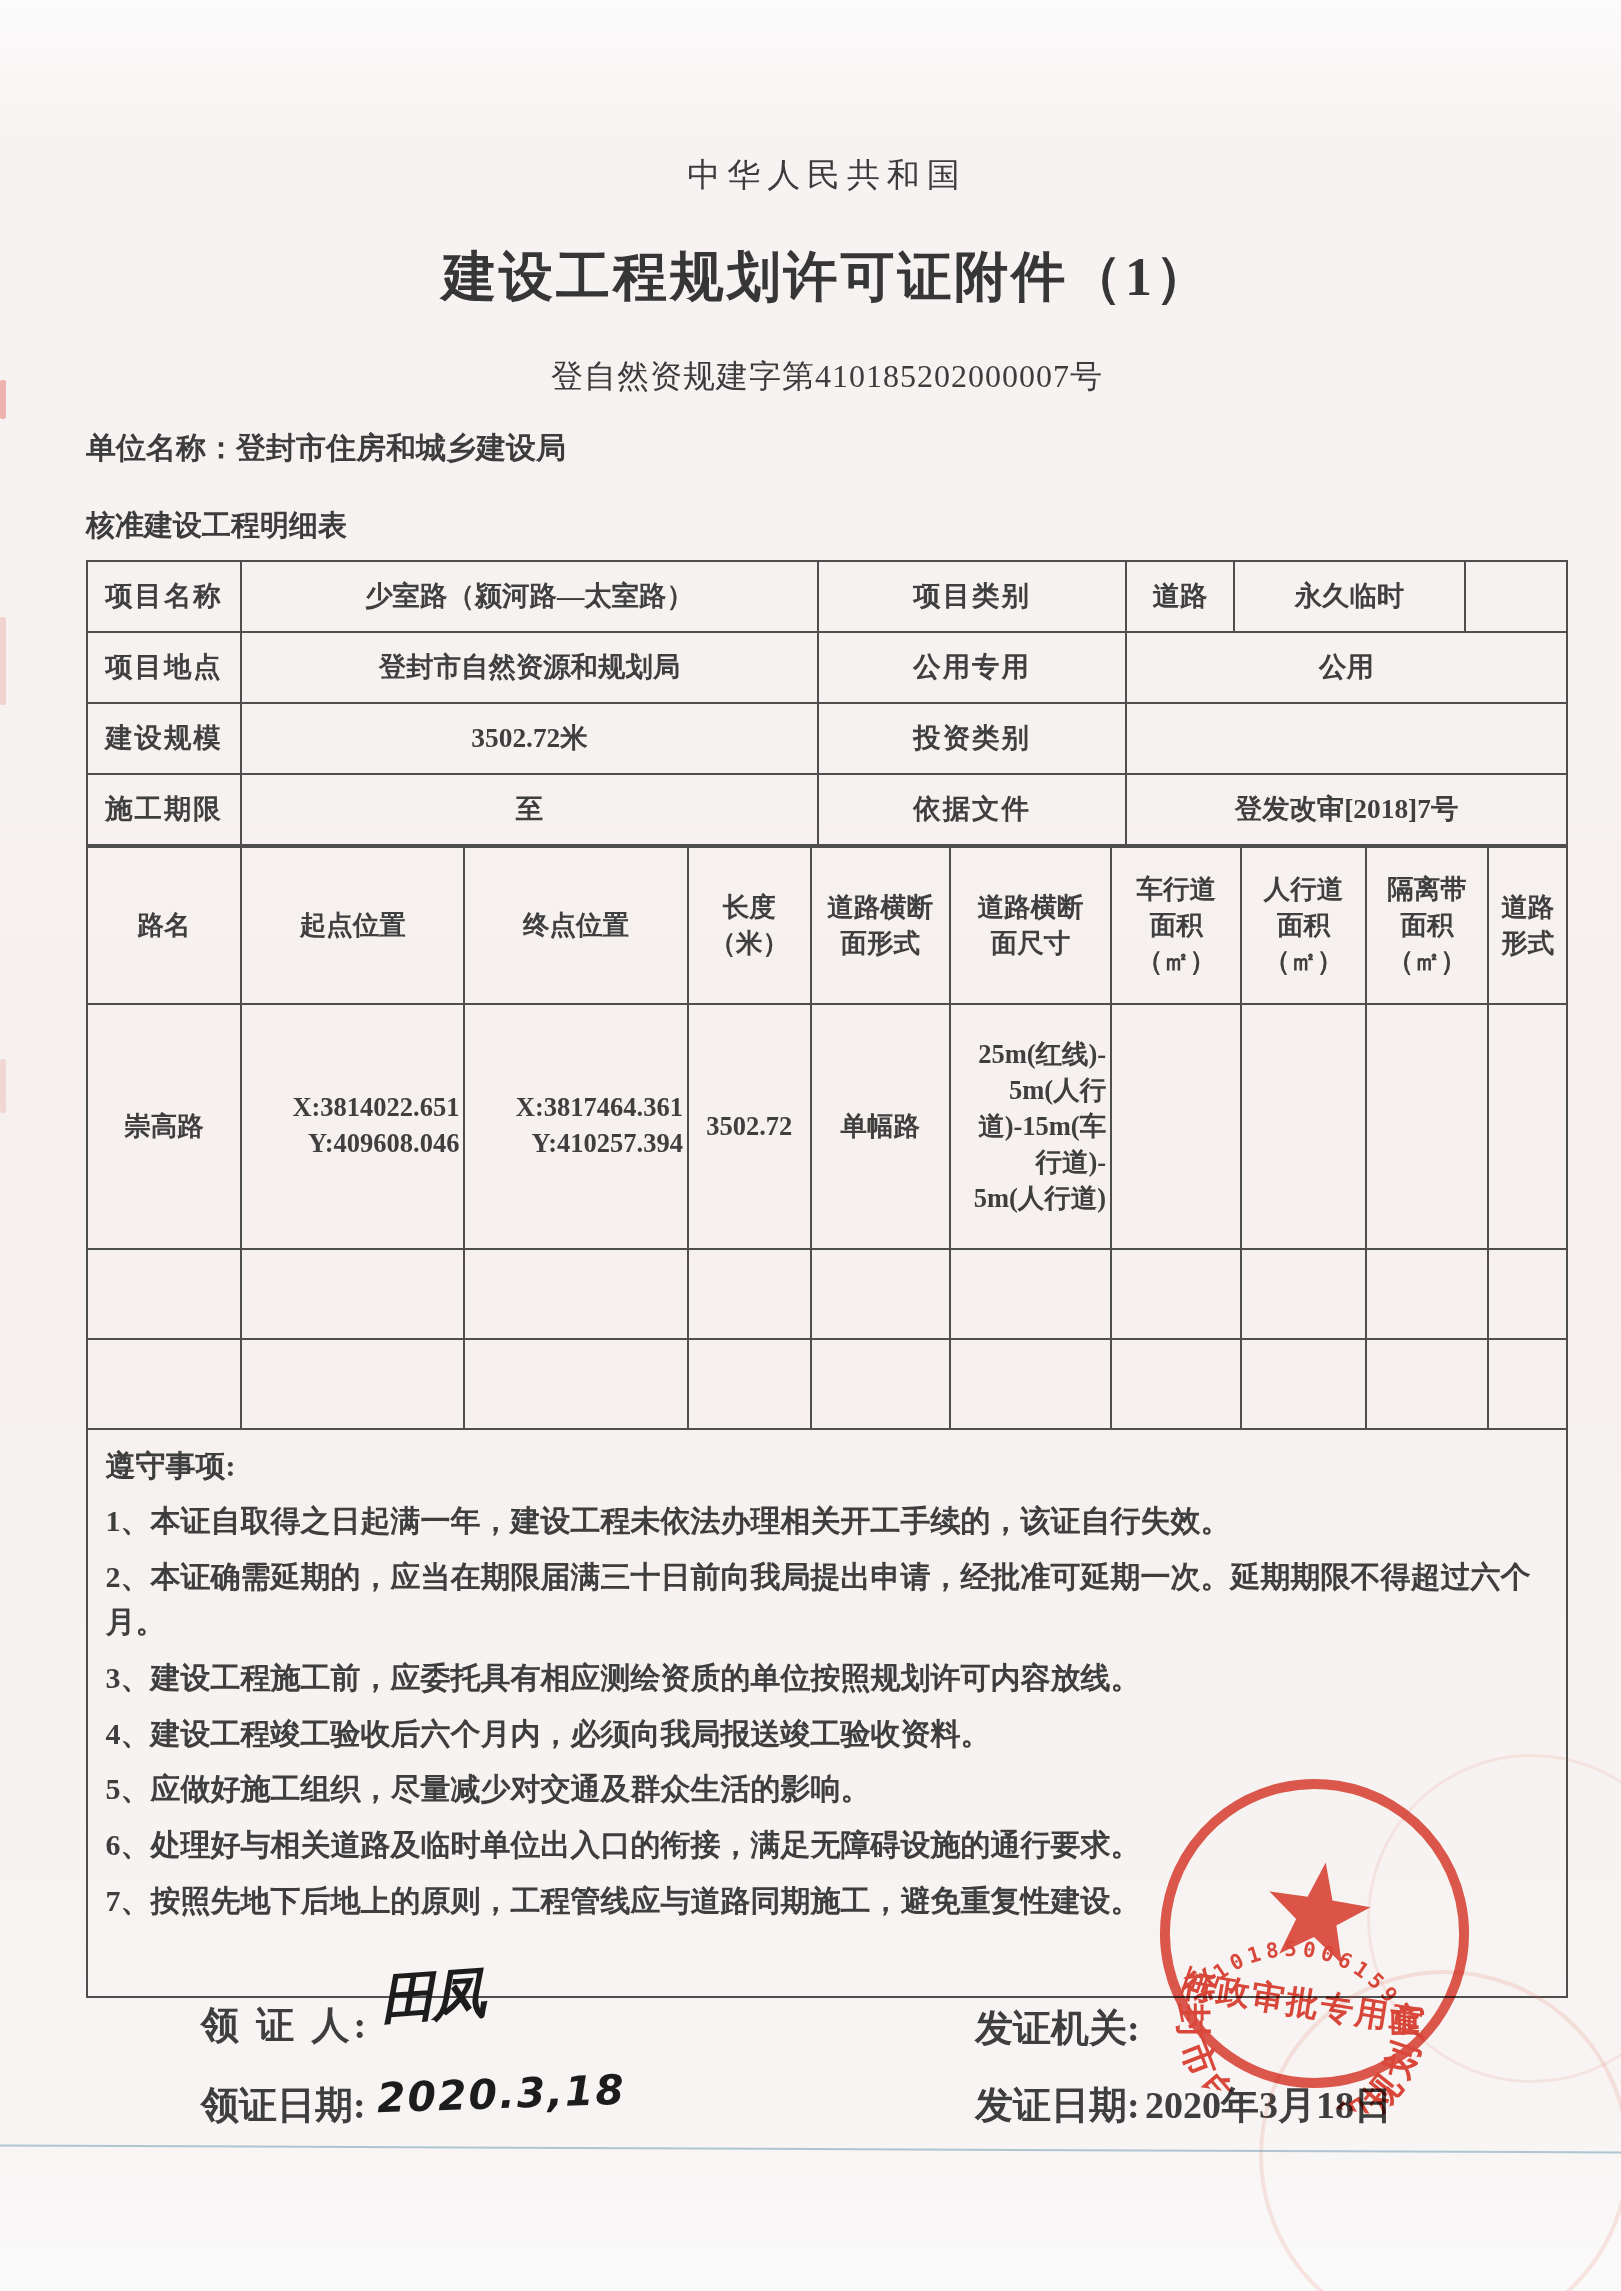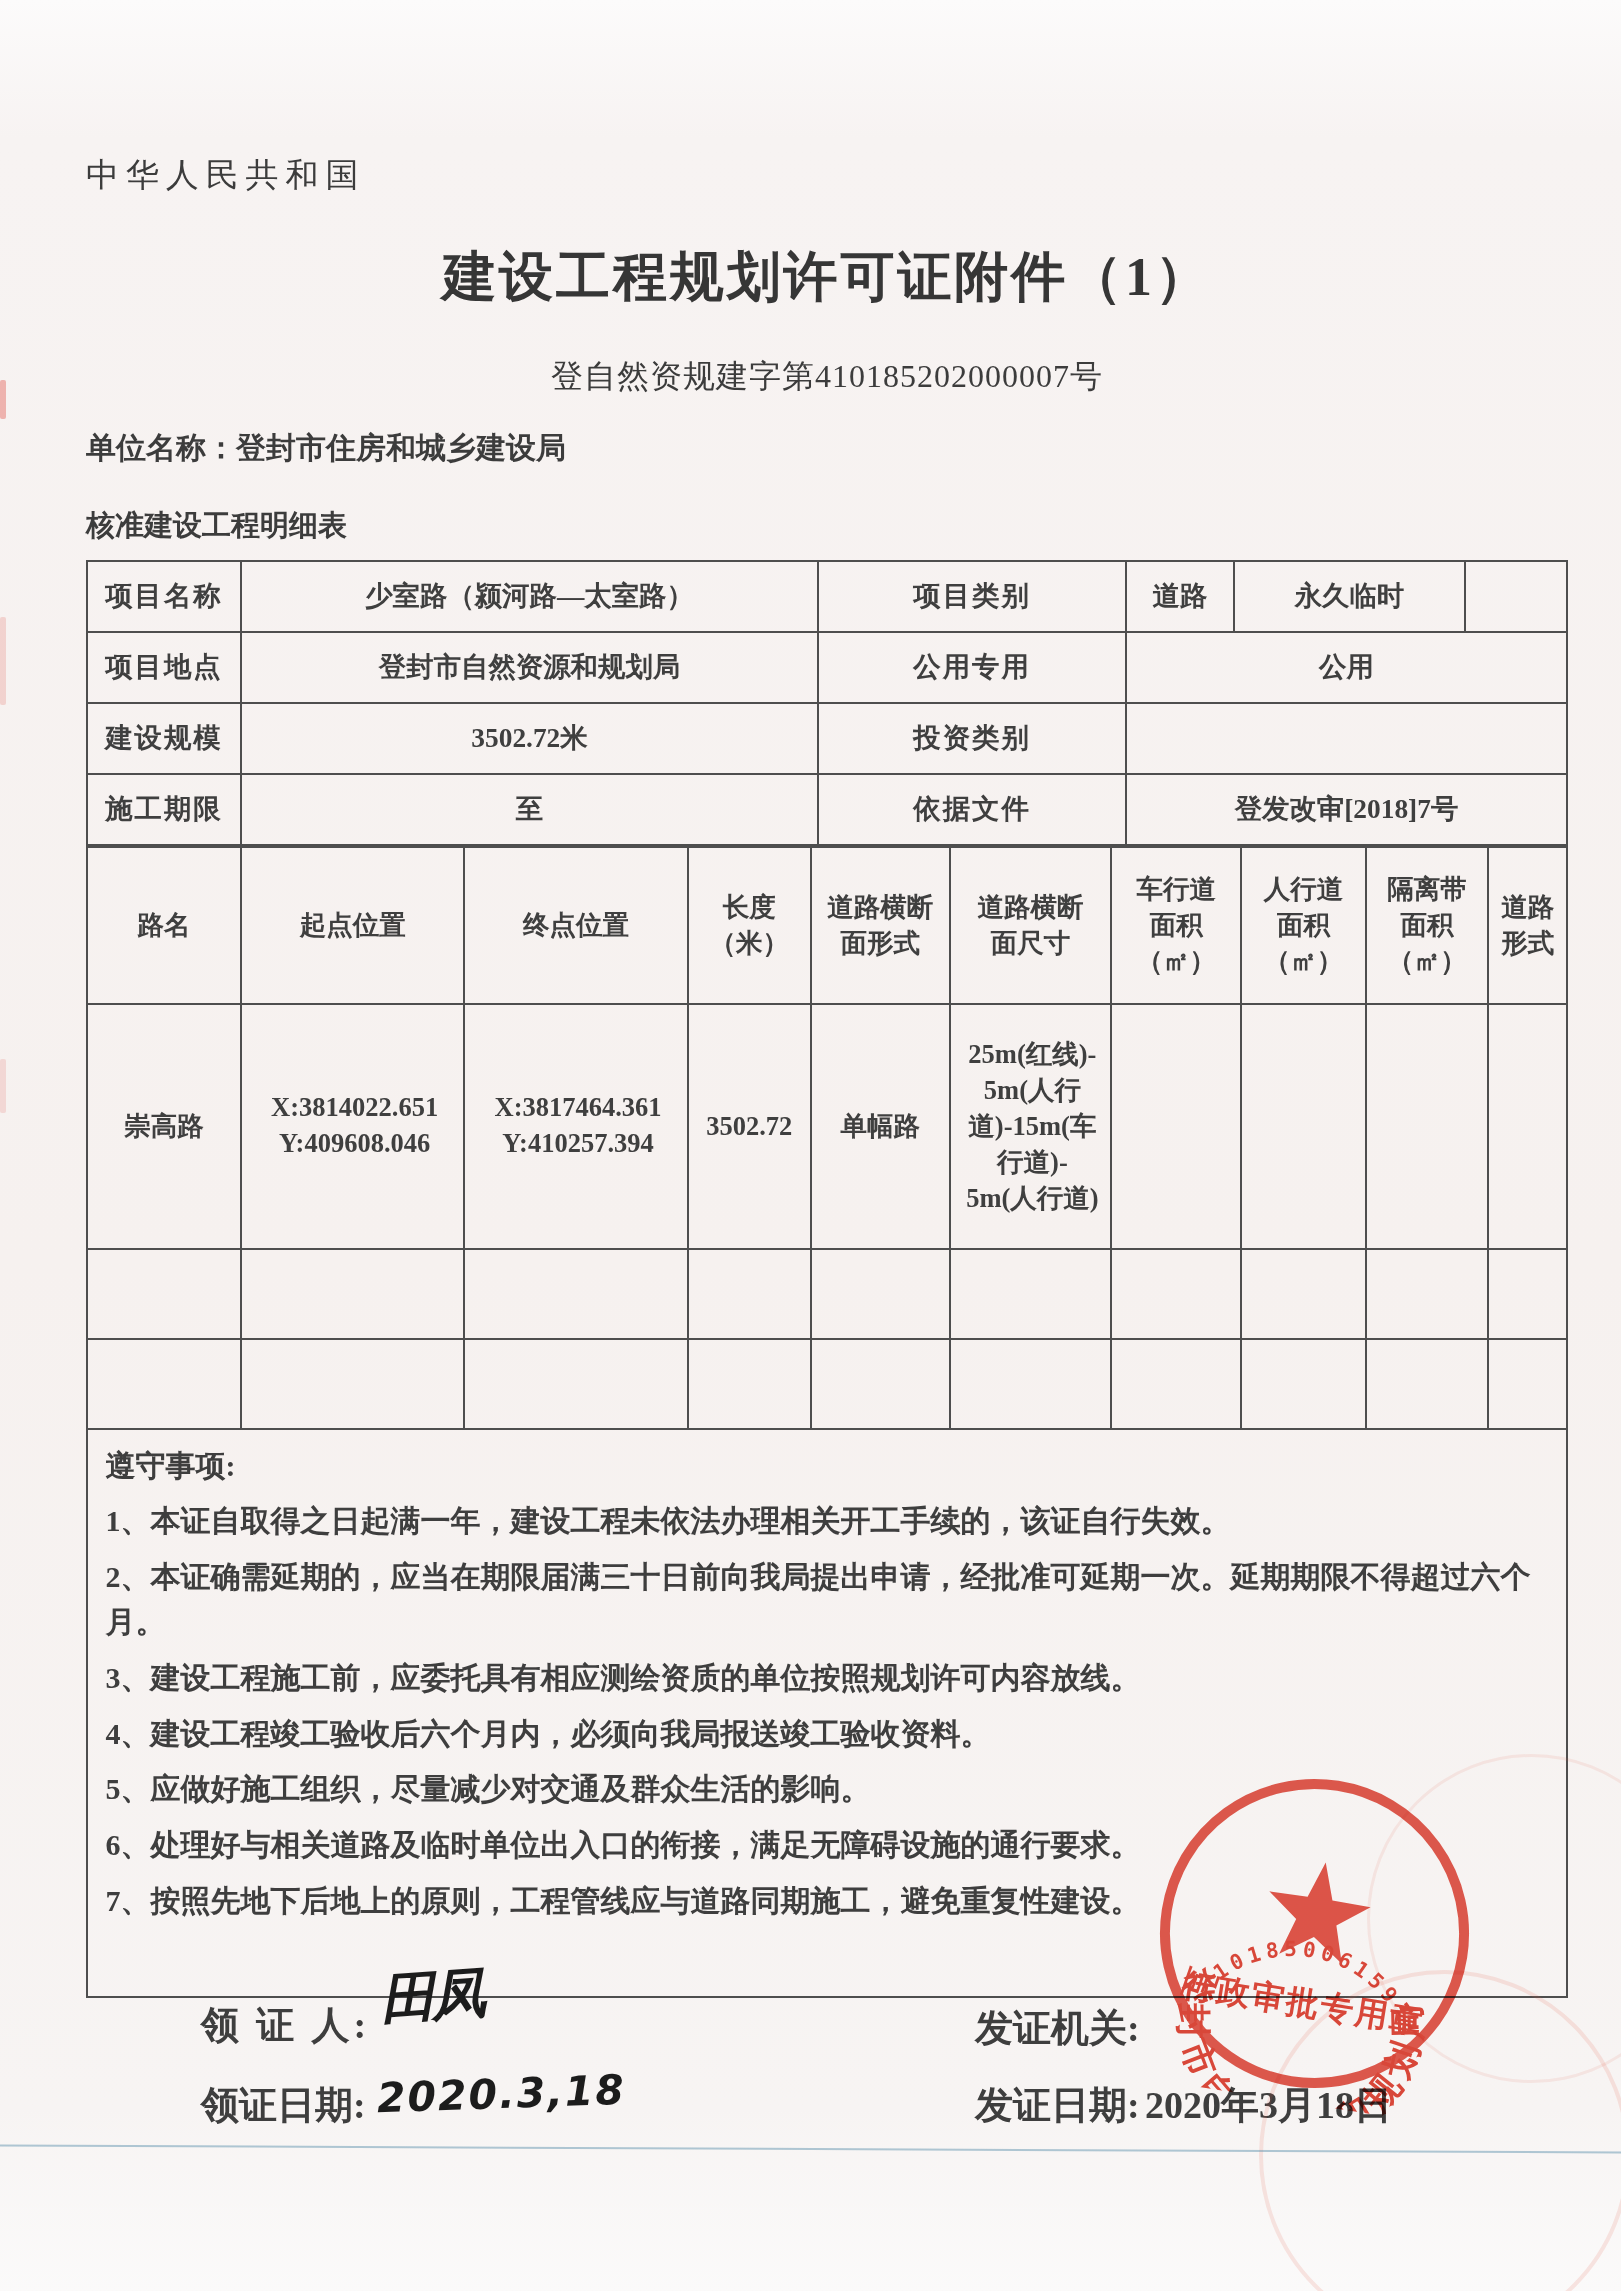--- a/index.html
+++ b/index.html
@@ -4,38 +4,38 @@
 <style>
   html,body{margin:0;padding:0;background:#e9e7e5;}
   .page{
     position:relative;width:1621px;height:2292px;margin:0 auto;
     background:linear-gradient(180deg,#fcfbfb 0%,#f7f3f2 6%,#f6f1ef 55%,#f7f4f3 92%,#fbfafa 100%);
     overflow:hidden;
     font-family:"Liberation Serif","DejaVu Serif",serif;
     color:#414141;
   }
   .sheet{position:absolute;left:86px;top:0;width:1482px;}
-  .t-country{margin-top:153px;font-size:33px;letter-spacing:6.9px;color:#3c3c3c;}
+  .t-country{margin-top:153px;text-align:center;font-size:33px;letter-spacing:6.9px;color:#3c3c3c;}
   .t-main{margin-top:43px;text-align:center;font-size:54px;font-weight:bold;letter-spacing:2.9px;color:#363636;}
   .t-number{margin-top:41px;text-align:center;font-size:32px;letter-spacing:1px;color:#3c3c3c;}
   .unit-line{margin-top:29px;font-size:30px;font-weight:600;color:#3c3c3c;}
   .unit-line .lbl{font-weight:700;}
   .section-line{margin-top:37px;font-size:29px;font-weight:700;color:#3c3c3c;}
   table{border-collapse:collapse;table-layout:fixed;width:1482px;margin-top:13.7px;}
   table.road{margin-top:0;}
   td,th{border:2px solid #4e4e4e;font-size:26.5px;font-weight:600;color:#3f3f3f;
         text-align:center;vertical-align:middle;padding:2px 3.9px;overflow:hidden;}
   .info td{font-size:27.4px;}
   .info tr{height:71px;}
   .lblcell{letter-spacing:2px;}
   .road thead tr{height:157px;}
   .road .datarow{height:245px;}
   .road .emptyrow{height:90px;}
   .pre{white-space:pre-line;}
-  .cellleft{text-align:center;padding-left:7.8px;}
+  .cellleft{text-align:right;padding-left:7.8px;}
   .coords div{line-height:1.35;}
   .notesbox{
     width:1443px;min-height:537px;border:2px solid #4e4e4e;border-top:none;
     padding:13.7px 17.6px 15.7px 17.6px;font-size:30px;font-weight:600;color:#3e3e3e;line-height:1.5;
   }
   .notesbox .ntitle{font-weight:700;margin-bottom:9.8px;}
   .notesbox .nitem{margin-bottom:10.8px;}
   .footer-abs{position:absolute;font-size:38px;font-weight:600;color:#3e3e3e;white-space:nowrap;}
   .handwrite{
     font-family:"DejaVu Sans",sans-serif;font-style:italic;font-weight:700;color:#1c1c1c;

